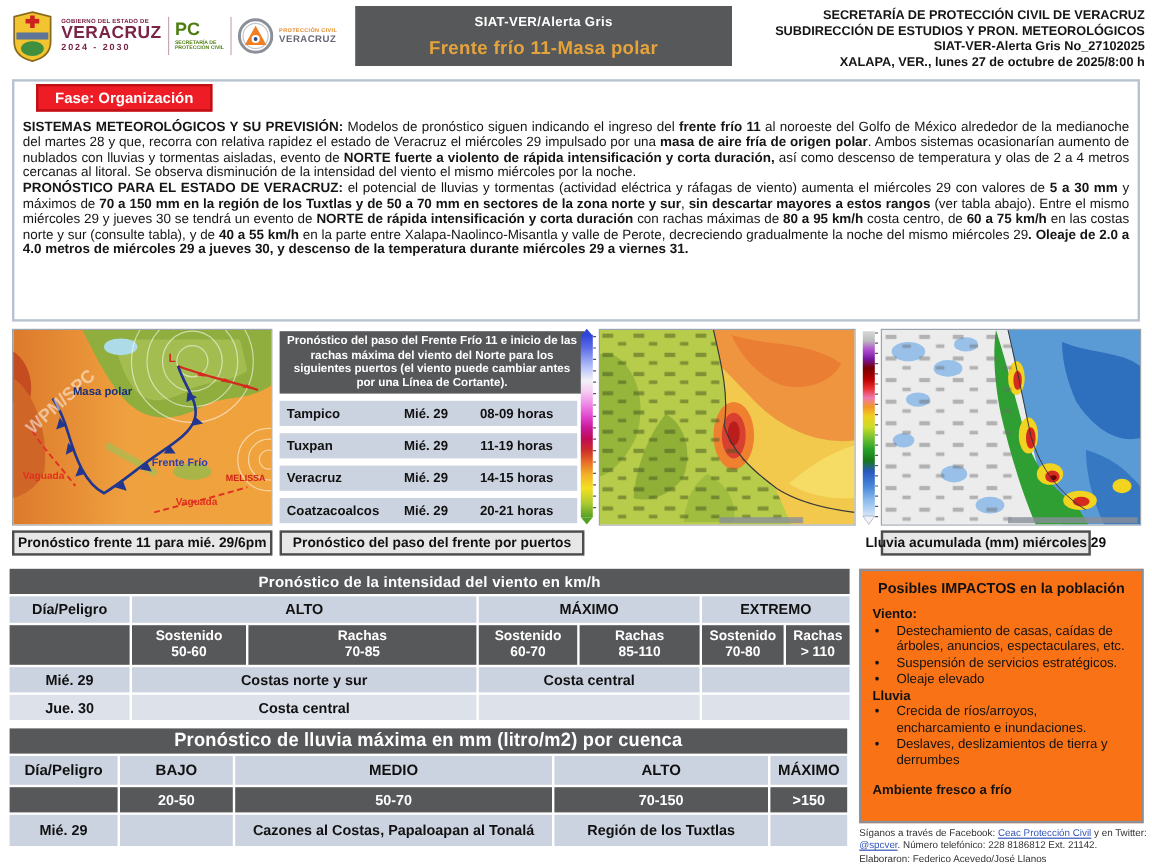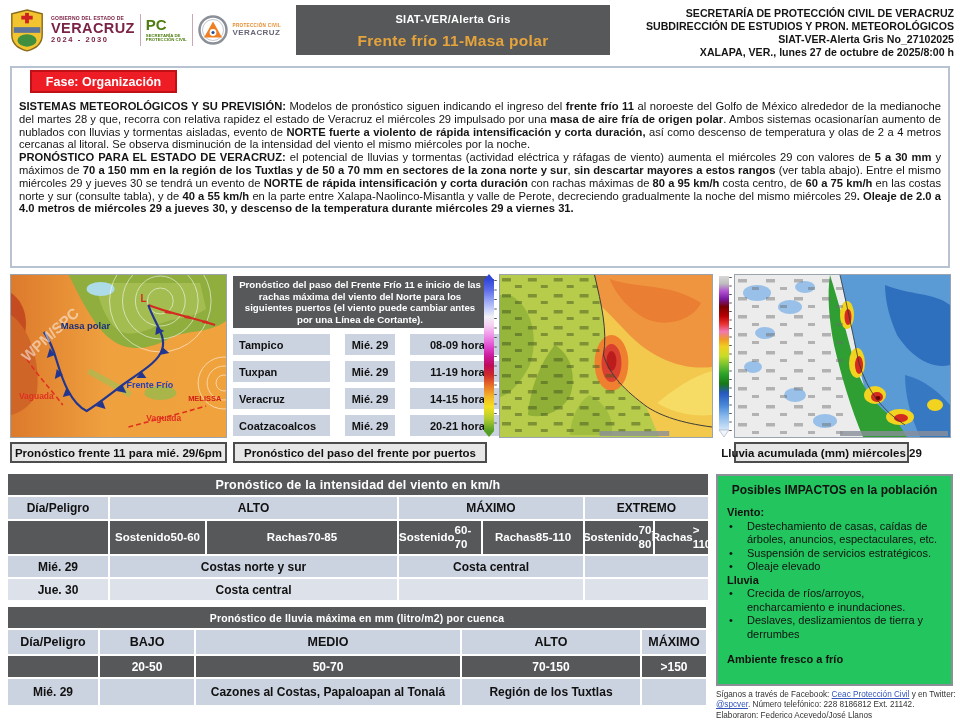--- a/index.html
+++ b/index.html
@@ -34,43 +34,43 @@
 
   
   .map-frame{position:absolute;top:274px;height:164px;border:1px solid #9aa4ae;background:#fff}
   .map-frame svg{display:block;width:100%;height:100%}
   .cbar{position:absolute;top:274px;width:14px;height:164px}
   .cbar svg{display:block;width:100%;height:100%}
   .caption{position:absolute;top:442px;height:21px;background:#e7e7e7;border:2px solid #4d4d4d;display:flex;align-items:center;justify-content:center;font-weight:bold;font-size:11.5px;color:#111;white-space:nowrap}
 
   .ports{position:absolute;top:276px;left:233px;width:254px}
   .ports-header{background:#57585a;color:#fff;font-weight:bold;font-size:9.7px;line-height:11.6px;text-align:center;padding:3px 5px;min-height:50px}
-  .ports-grid{margin-top:6px;display:grid;grid-template-columns:97px 50px 101px;gap:6px 15px}
+  .ports-grid{margin-top:6px;display:grid;grid-template-columns:97px 50px 101px;gap:6px 0}
   .pcell{background:#ccd3e0;font-weight:bold;font-size:11px;height:21px;display:flex;align-items:center;justify-content:center;color:#111}
   .pcell.name{justify-content:flex-start;padding-left:6px}
 
   
   .windtable{position:absolute;top:474px;left:8px;width:700px;display:grid;grid-template-columns:100px 95px 190px 82px 100px 68px 53px;gap:2px;background:#fff}
   .tbar{grid-column:1/-1;background:#57585a;color:#fff;font-weight:bold;font-size:12.5px;height:21px;display:flex;align-items:center;justify-content:center;letter-spacing:.2px}
   .lt{background:#ccd3e0;font-weight:bold;font-size:12px;display:flex;align-items:center;justify-content:center;height:22px;color:#111}
   .lt2{background:#dde1ea;font-weight:bold;font-size:12px;display:flex;align-items:center;justify-content:center;height:21px;color:#111}
   .lt3{background:#ccd3e0;height:21px;font-weight:bold;font-size:12px;display:flex;align-items:center;justify-content:center;color:#111}
-  .dk{background:#57585a;color:#fff;font-weight:bold;font-size:11.5px;display:flex;align-items:center;justify-content:center;height:33px;line-height:13.5px}
+  .dk{background:#57585a;color:#fff;font-weight:bold;font-size:11.5px;display:flex;flex-direction:column;align-items:center;justify-content:center;height:33px;line-height:13.5px}
   .sp2{grid-column:span 2}
 
   
   .raintable{position:absolute;top:607px;left:8px;width:700px;display:grid;grid-template-columns:90px 94px 264px 178px 64px;gap:2px;background:#fff}
-  .raintable .tbar{height:21px;font-size:11px}
+  .raintable .tbar{height:21px;font-size:16px}
   .raintable .tbar span{transform:scaleX(.95)}
   .rh{background:#ccd3e0;font-weight:bold;font-size:12.5px;height:24px;display:flex;align-items:center;justify-content:center;color:#111}
   .rd{background:#57585a;color:#fff;font-weight:bold;font-size:12px;height:21px;display:flex;align-items:center;justify-content:center}
   .rr{background:#ccd3e0;font-weight:bold;font-size:12px;height:26px;display:flex;align-items:center;justify-content:center;color:#111}
 
   
-  .impacts{position:absolute;top:474px;left:716px;width:237px;height:212px;border:2px solid #8a8f98;background:#22c55e;padding:7px 9px 4px 9px}
+  .impacts{position:absolute;top:474px;left:716px;width:237px;height:212px;border:2px solid #8a8f98;background:#f97316;padding:7px 9px 4px 9px}
   .imp-title{font-weight:bold;font-size:12px;text-align:center;margin-bottom:9px}
   .imp-head{font-weight:bold;font-size:11px;line-height:13.5px}
   .imp-item{display:grid;grid-template-columns:20px 1fr;font-size:11px;line-height:13.5px}
   .imp-item .bullet{text-align:left;padding-left:2px}
   .imp-foot{font-weight:bold;font-size:11px;line-height:14px;margin-top:11px}
 
   .footnote{position:absolute;top:690px;left:716px;width:241px;font-size:8.2px;line-height:10.4px;color:#333}
   .footnote a{color:#3355bb;text-decoration:underline;cursor:pointer}
 </style>
 </head>

